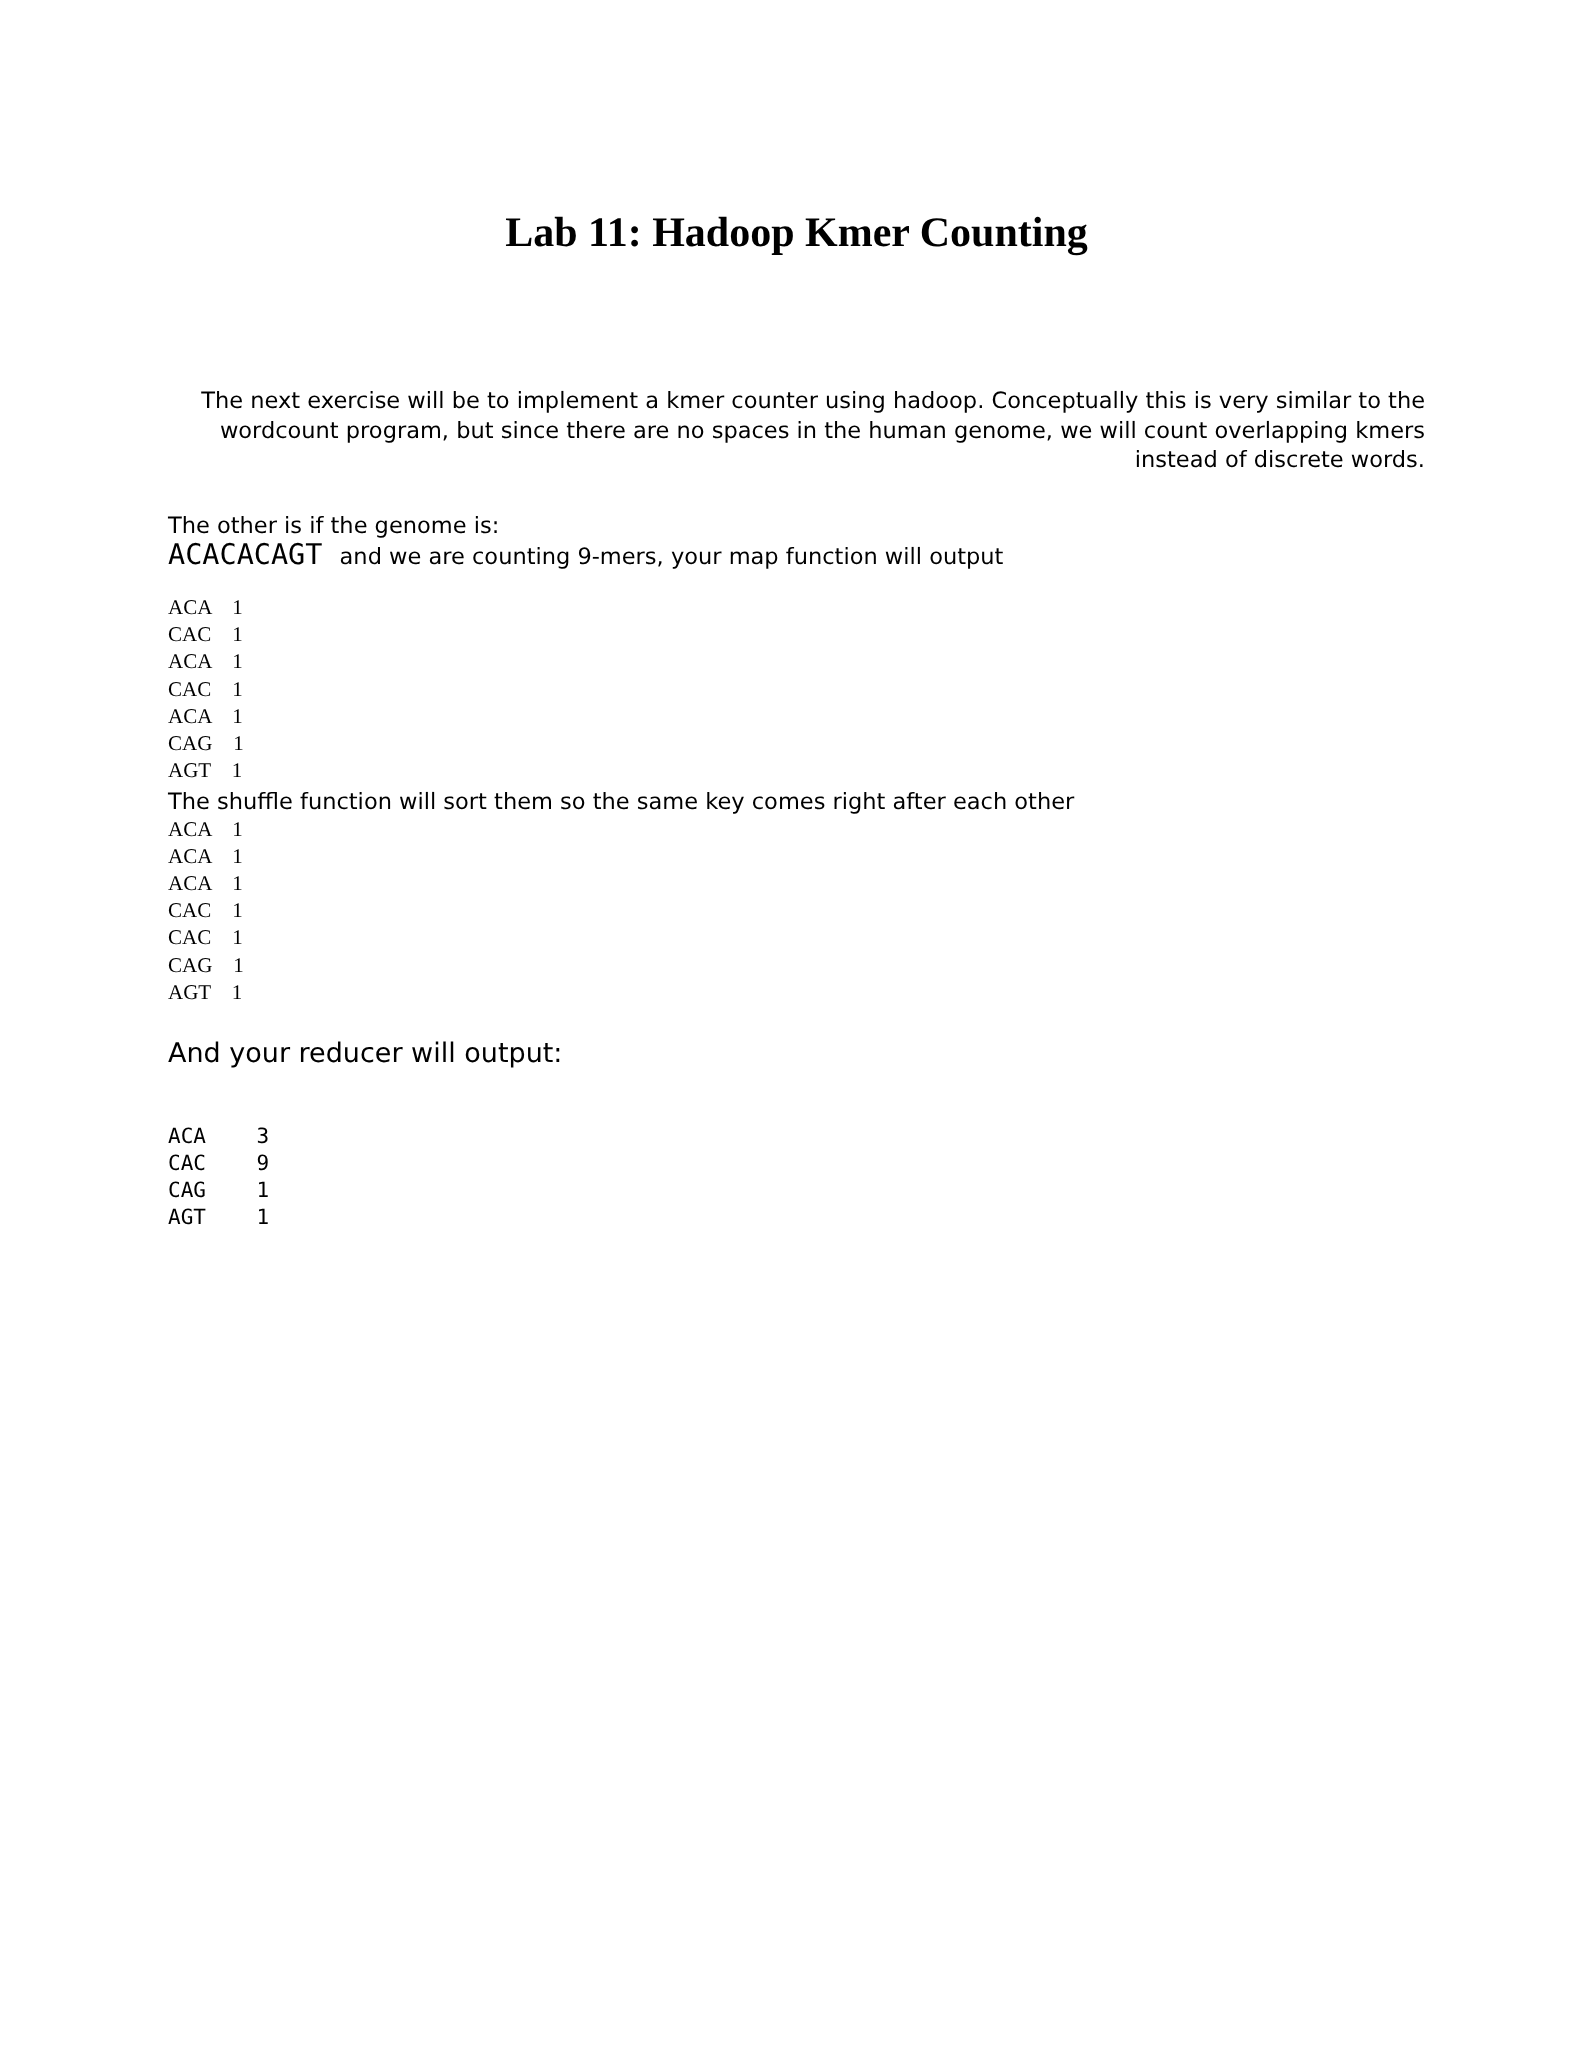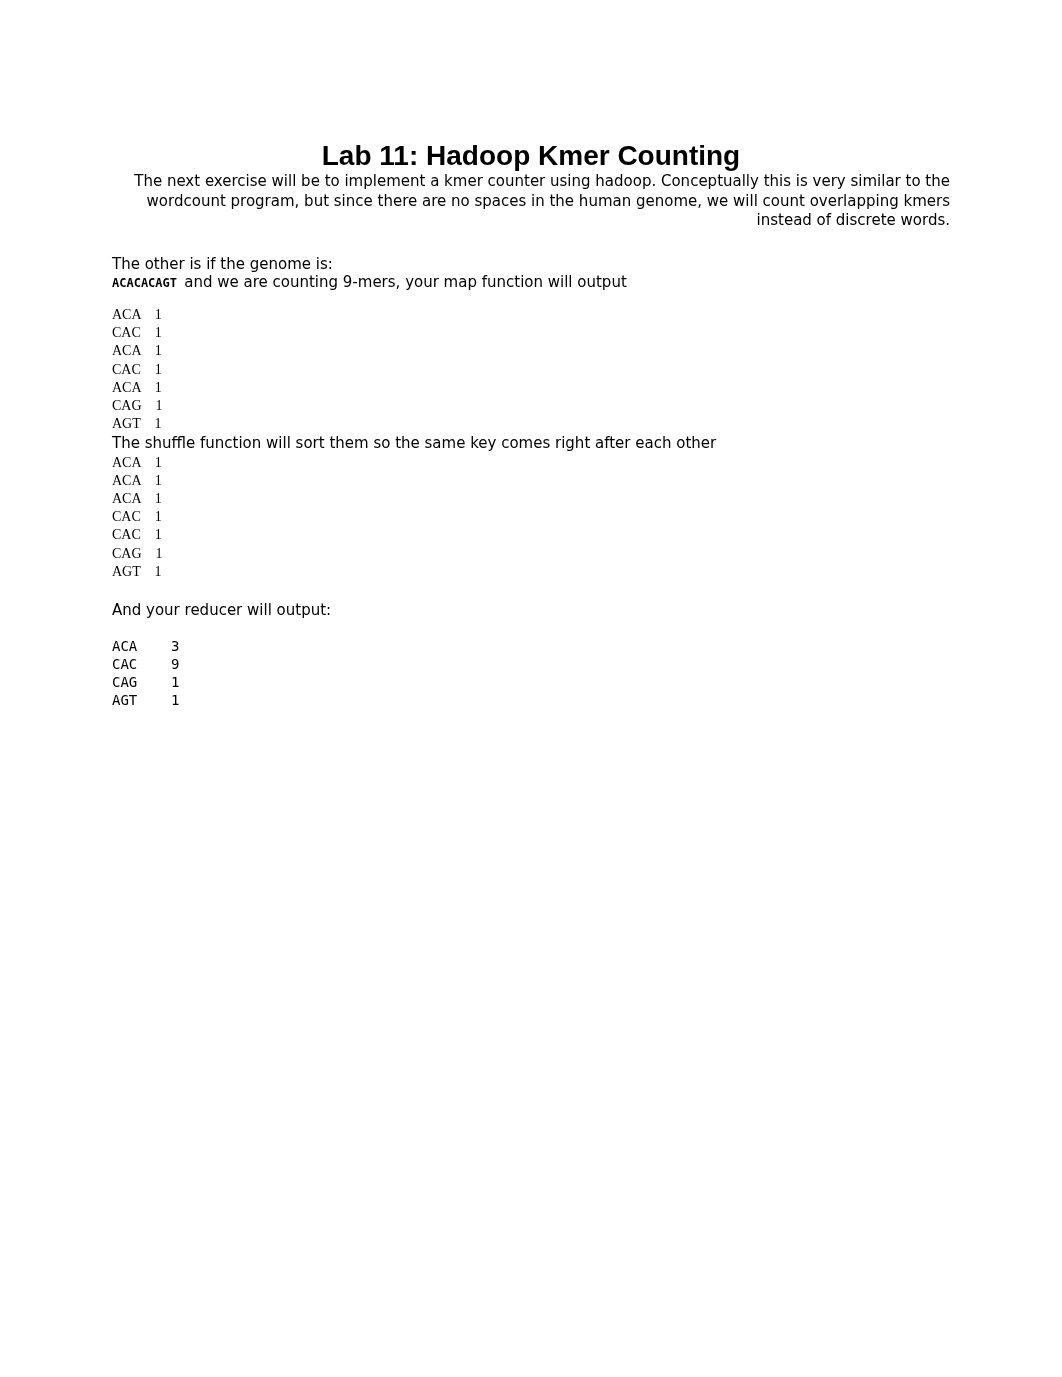--- a/index.html
+++ b/index.html
@@ -12,53 +12,53 @@
       font-family: "DejaVu Sans", "Verdana", "Helvetica", sans-serif;
       color: #000000;
       width: 1062px;
       height: 1377px;
       padding: 140px 112px 0 112px;
     }
     .title {
       text-align: center;
       font-size: 28px;
       font-weight: bold;
-      font-family: Liberation Sans, sans-serif;
+      margin-bottom: 86px;
+      font-family: Liberation Serif, serif;
     }
     .para {
       font-size: 15px;
       line-height: 1.3;
       margin-bottom: 24px;
       text-align: right;
     }
     .para2 {
       font-size: 15px;
       line-height: 1.25;
     }
     .mono-inline {
       font-family: "DejaVu Sans Mono", "Courier New", monospace;
-      font-size: 12px;
-      font-weight: bold;
+      font-size: 19px;
     }
     .block {
       font-family: Liberation Serif, serif;
       font-size: 14px;
       line-height: 1.3;
       white-space: pre;
       margin-top: 14px;
       margin-bottom: 0;
     }
     .text-after {
       font-size: 15px;
       line-height: 1.35;
     }
     .reducer-para {
-      font-size: 15px;
+      font-size: 18px;
       margin-top: 20px;
-      margin-bottom: 18px;
+      margin-bottom: 36px;
     }
     .reducer-block {
       font-family: "DejaVu Sans Mono", "Courier New", monospace;
       font-size: 14px;
       line-height: 1.3;
       white-space: pre;
     }
   </style>
 </head>
 <body>

